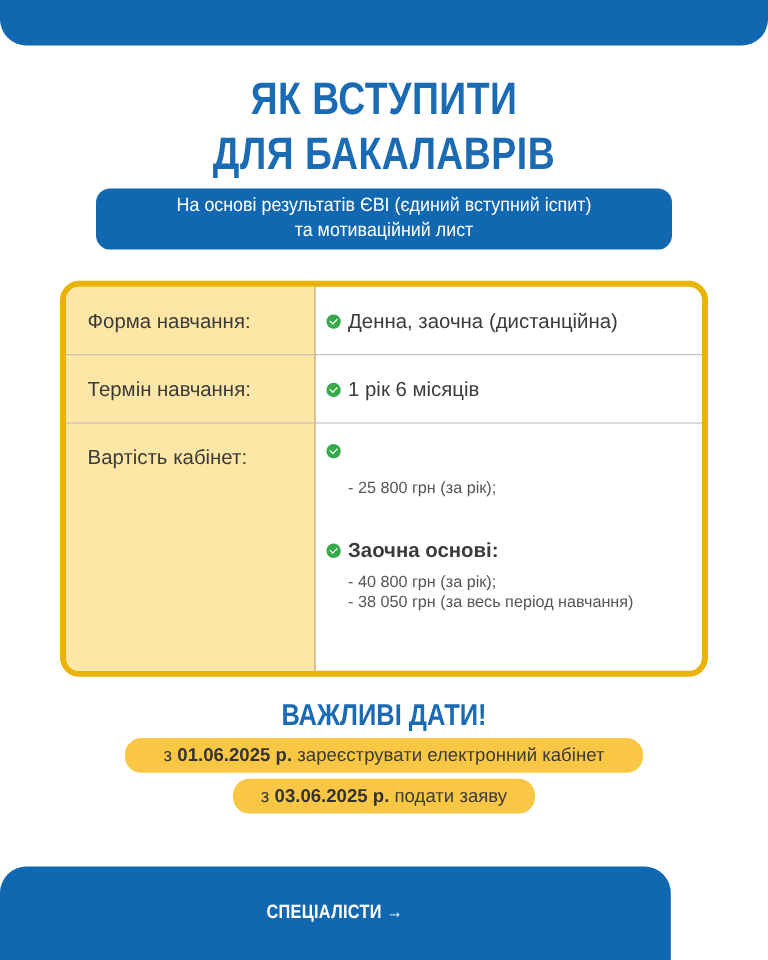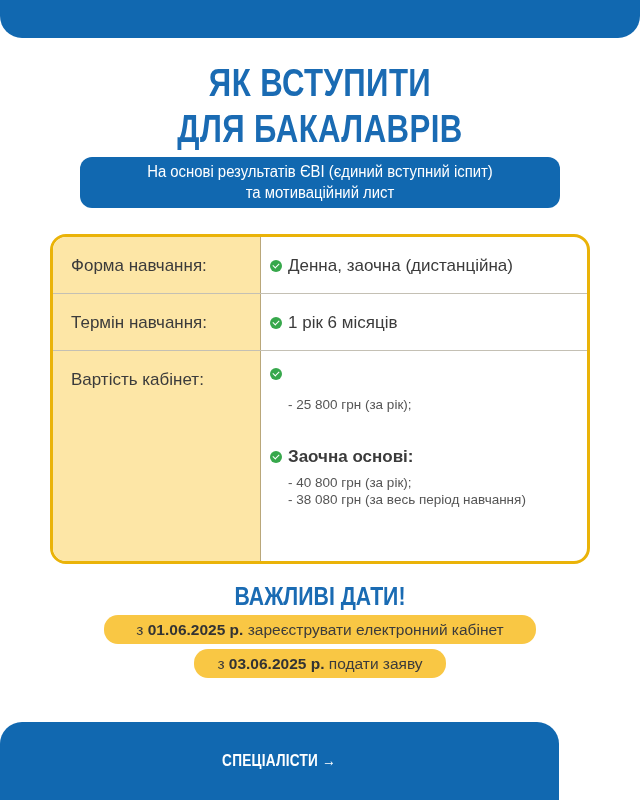--- a/index.html
+++ b/index.html
@@ -22,21 +22,21 @@
 
   .subtitle {
     position: absolute; left: 80px; top: 157px; width: 480px; height: 51px;
     background: #1168b0; border-radius: 12px; color: #fff; text-align: center;
     font-weight: normal; font-size: 16px; line-height: 21px; padding-top: 4px;
   }
   .subtitle div { transform: scaleX(0.93); }
 
   .info-table {
     position: absolute; left: 50px; top: 234px; width: 540px; height: 330px;
-    border: 3px solid #eab308; border-radius: 16px; overflow: hidden; background: #fff;
+    border: 5px solid #eab308; border-radius: 16px; overflow: hidden; background: #fff;
   }
   .col-left {
     position: absolute; left: 0; top: 0; width: 208px; height: 100%;
     background: #fde6a6; border-right: 1px solid #b9a77a;
   }
   .row-line {
     position: absolute; left: 0; width: 100%; height: 1px; background: #c4c0b4;
   }
   .cell-label {
     position: absolute; left: 18px; font-size: 17px; color: #3b3b3b;
@@ -112,21 +112,21 @@
   <div class="cell-value" style="top:131px">
     <span class="check"></span>
   </div>
   <div class="price-line" style="top:160px">- 25 800 грн (за рік);</div>
 
   <div class="cell-value" style="top:210px">
     <span class="check"></span>
     <span class="price-head">Заочна основі:</span>
   </div>
   <div class="price-line" style="top:238px">- 40 800 грн (за рік);</div>
-  <div class="price-line" style="top:255px">- 38 080 грн (за весь період навчання)</div>
+  <div class="price-line" style="top:255px">- 38 050 грн (за весь період навчання)</div>
 </div>
 
 <div class="dates-title">ВАЖЛИВІ ДАТИ!</div>
 
 <div class="date-pill pill1">
   <span>з</span>
   <b>01.06.2025 р.</b>
   <span>зареєструвати електронний кабінет</span>
 </div>
 <div class="date-pill pill2">

